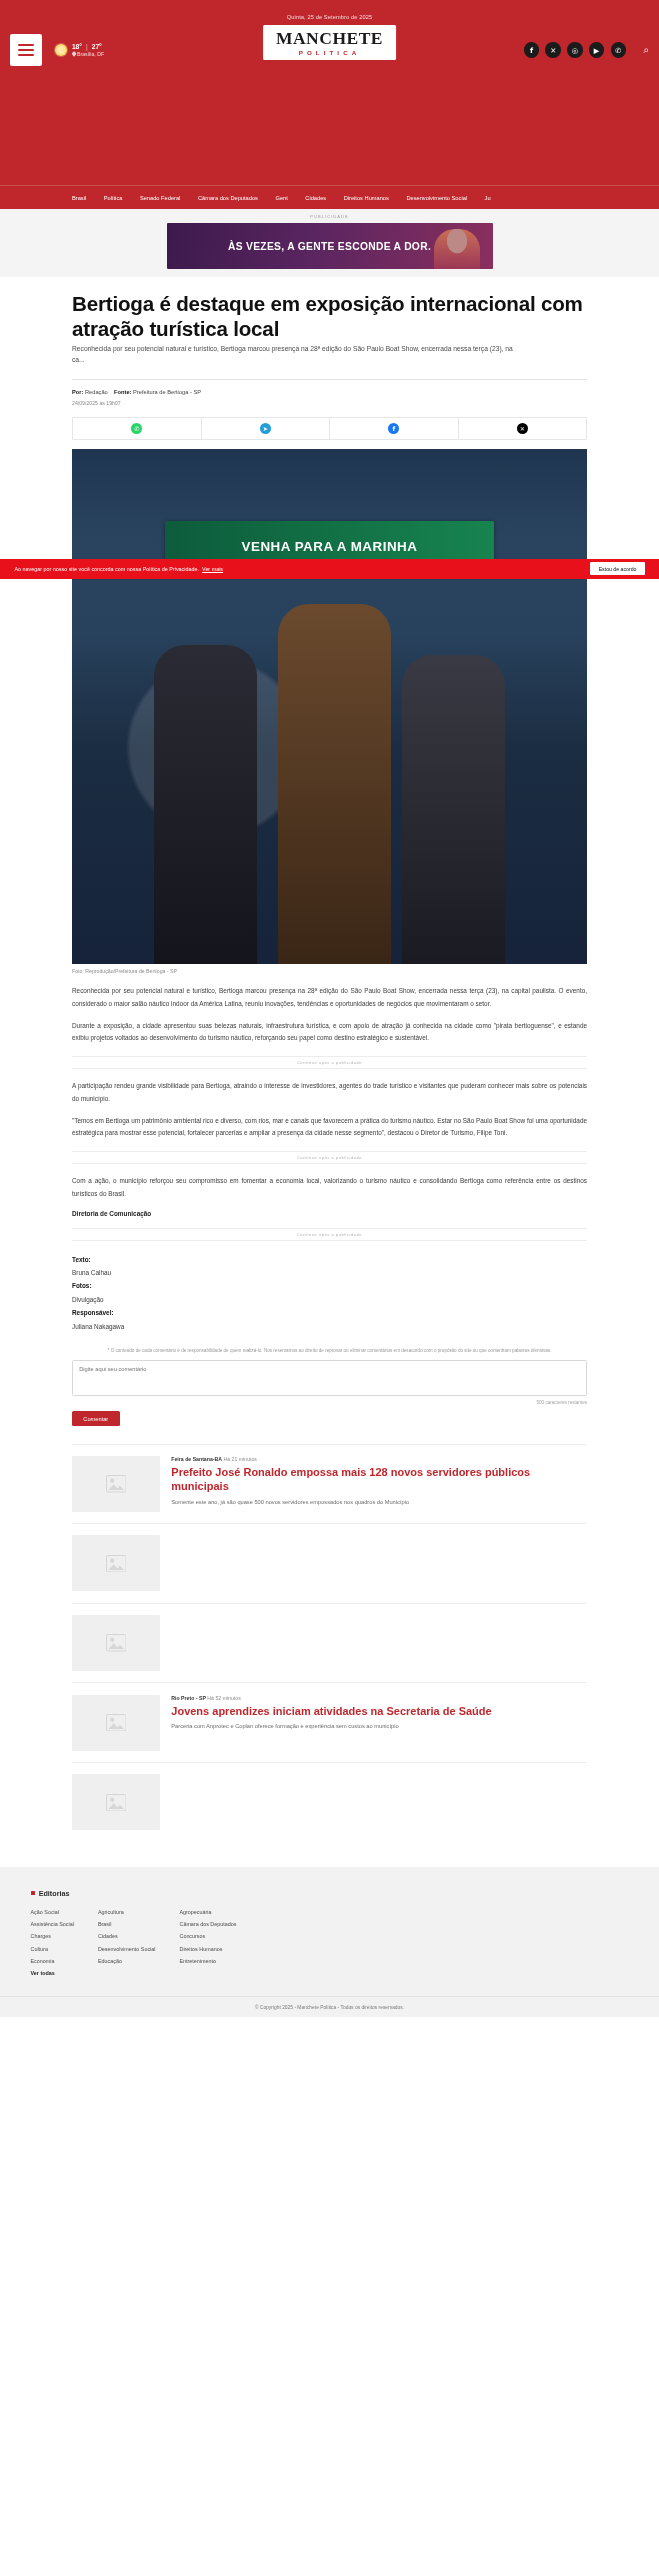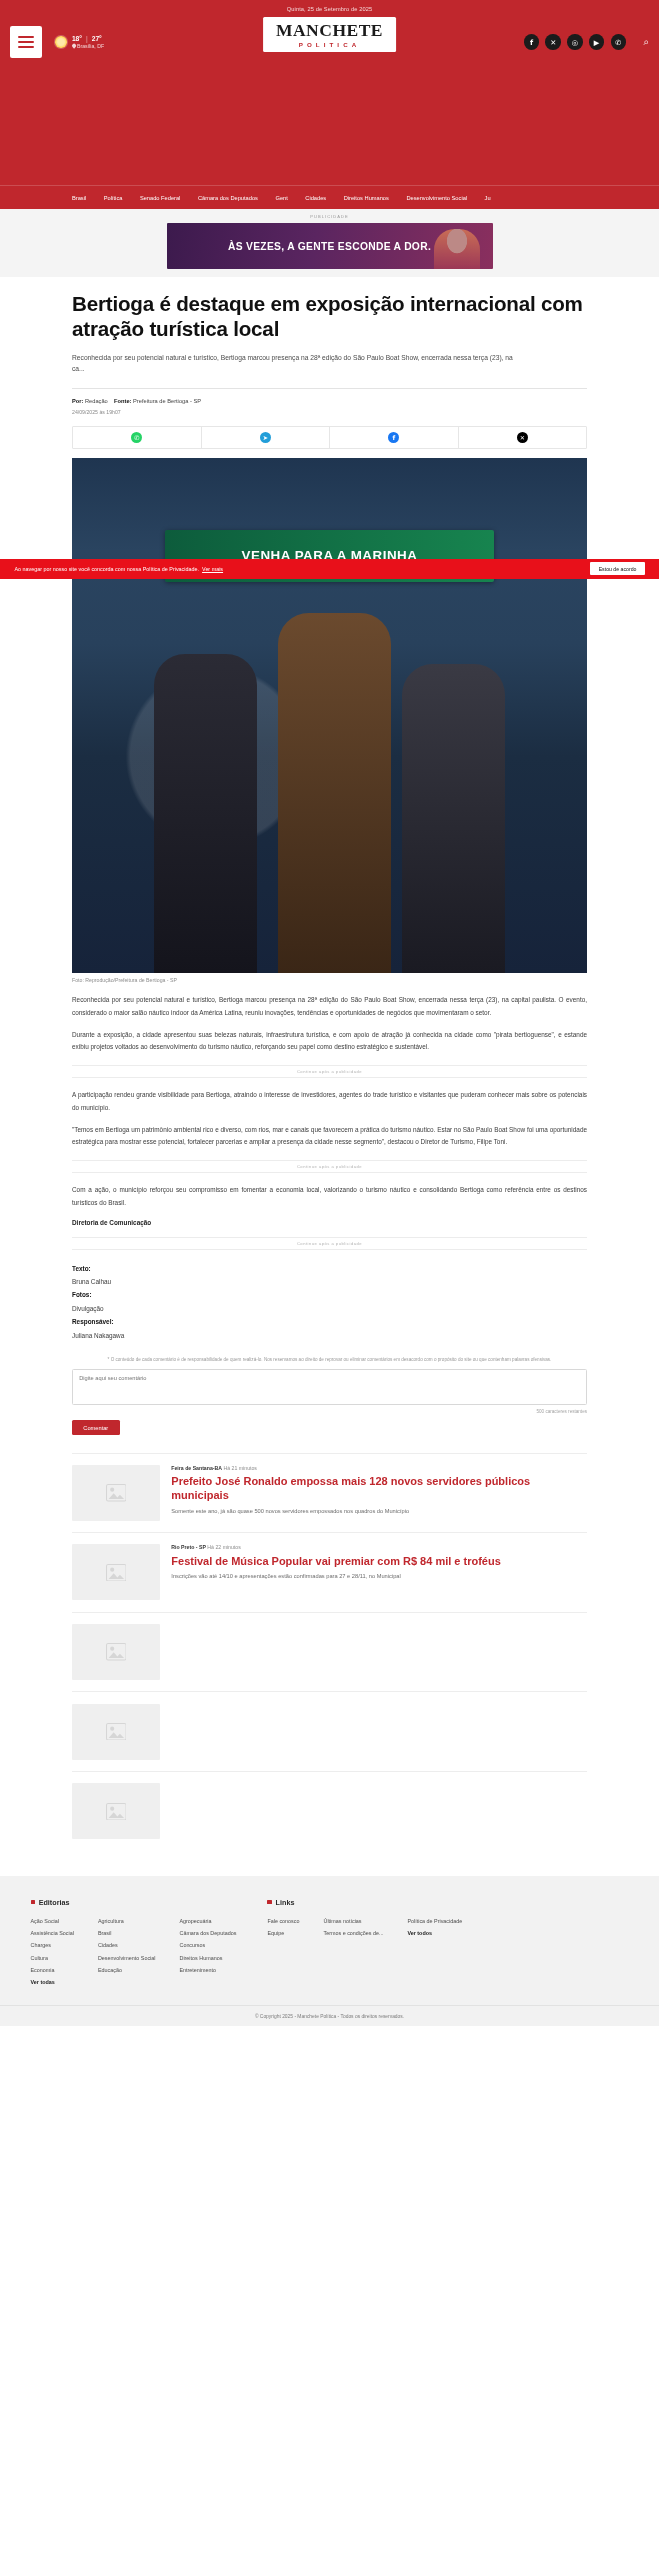--- a/index.html
+++ b/index.html
@@ -15,21 +15,21 @@
   
   .topbar {
     background: #c0272d;
     height: 82px;
     position: relative;
     display: flex;
     align-items: flex-start;
   }
   .topbar-inner {
     width: 639px;
-    margin: 0 auto;
+    margin: 8px auto;
     display: flex;
     align-items: center;
     padding-top: 26px;
     position: relative;
   }
   .hamburger {
     width: 32px; height: 32px;
     background: #ffffff;
     border-radius: 2.1px;
     display: flex; flex-direction: column;
@@ -152,21 +152,21 @@
                 linear-gradient(#d77a55, #a03a55);
     border-radius: 20.6px 20.6px 0 0; opacity: .85;
   }
 
   
   .container {
     width: 515px; margin: 0 auto; padding: 14.4px 0 5.2px;
   }
   h1.headline {
     font-size: 20.6px; line-height: 1.2; font-weight: 700; color: #111;
-    letter-spacing: -0.2px; margin-bottom: 12px;
+    letter-spacing: -0.2px; margin-bottom: 3px;
   }
   .standfirst {
     font-size: 6.7px; color: #4a4a4a; line-height: 1.6; max-width: 453px;
   }
   .byline-rule { border-top: 0.5px solid #e3e3e3; margin: 13.4px 0 7.2px; }
   .byline { font-size: 5.7px; color: #444; line-height: 1.9; }
   .byline b { color: #111; }
   .byline .date { color: #8b8b8b; font-size: 5.2px; display: block; margin-top: 1px;}
 
   .share-row {
@@ -449,44 +449,44 @@
     </div>
 
     <div class="related-item">
       <div class="thumb">
         <svg width="20.6" height="17.5" viewBox="0 0 40 34">
             <rect x="1" y="1" width="38" height="32" rx="3" fill="none" stroke="#b9b9b9" stroke-width="2"></rect>
             <circle cx="12" cy="11" r="4" fill="#b9b9b9"></circle>
             <path d="M5 29l10-11 7 8 5-5 8 8z" fill="#b9b9b9"></path>
           </svg>
       </div>
-      <div>
-        <div class="rel-meta"><b>Rio Preto - SP</b> <span>Há 22 minutos</span></div>
-        <div class="rel-title">Festival de Música Popular vai premiar com R$ 84 mil e troféus</div>
-        <div class="rel-desc">Inscrições vão até 14/10 e apresentações estão confirmadas para 27 e 28/11, no Municipal</div>
-      </div>
     </div>
 
     <div class="related-item">
       <div class="thumb">
         <svg width="20.6" height="17.5" viewBox="0 0 40 34">
             <rect x="1" y="1" width="38" height="32" rx="3" fill="none" stroke="#b9b9b9" stroke-width="2"></rect>
             <circle cx="12" cy="11" r="4" fill="#b9b9b9"></circle>
             <path d="M5 29l10-11 7 8 5-5 8 8z" fill="#b9b9b9"></path>
           </svg>
       </div>
     </div>
 
     <div class="related-item">
       <div class="thumb">
         <svg width="20.6" height="17.5" viewBox="0 0 40 34">
             <rect x="1" y="1" width="38" height="32" rx="3" fill="none" stroke="#b9b9b9" stroke-width="2"></rect>
             <circle cx="12" cy="11" r="4" fill="#b9b9b9"></circle>
             <path d="M5 29l10-11 7 8 5-5 8 8z" fill="#b9b9b9"></path>
           </svg>
+      </div>
+      <div>
+        <div class="rel-meta"><b>Rio Preto - SP</b> <span>Há 52 minutos</span></div>
+        <div class="rel-title">Jovens aprendizes iniciam atividades na Secretaria de Saúde</div>
+        <div class="rel-desc">Parceria com Anprotec e Coplan oferece formação e experiência sem custos ao município</div>
       </div>
     </div>
 
     <div class="related-item">
       <div class="thumb">
         <svg width="20.6" height="17.5" viewBox="0 0 40 34">
             <rect x="1" y="1" width="38" height="32" rx="3" fill="none" stroke="#b9b9b9" stroke-width="2"></rect>
             <circle cx="12" cy="11" r="4" fill="#b9b9b9"></circle>
             <path d="M5 29l10-11 7 8 5-5 8 8z" fill="#b9b9b9"></path>
           </svg>
@@ -522,40 +522,20 @@
         <ul class="footer-list">
           <li>Agropecuária</li>
           <li>Câmara dos Deputados</li>
           <li>Concursos</li>
           <li>Direitos Humanos</li>
           <li>Entretenimento</li>
         </ul>
       </div>
     </div>
 
-    <div>
-      <div class="footer-col-head">
-        <i class="footer-bullet"></i>
-        <span>Links</span>
-      </div>
-      <div class="footer-lists">
-        <ul class="footer-list">
-          <li>Fale conosco</li>
-          <li>Equipe</li>
-        </ul>
-        <ul class="footer-list">
-          <li>Últimas notícias</li>
-          <li>Termos e condições de...</li>
-        </ul>
-        <ul class="footer-list">
-          <li>Política de Privacidade</li>
-          <li class="bold">Ver todos</li>
-        </ul>
-      </div>
-    </div>
   </div>
 
   <div class="footer-copy">© Copyright 2025 - Manchete Política - Todos os direitos reservados.</div>
 </div>
 
 <div class="cookie">
   <span>Ao navegar por nosso site você concorda com nossa Política de Privacidade.</span>
   <a href="#">Ver mais</a>
   <button class="cookie-btn">Estou de acordo</button>
 </div>

